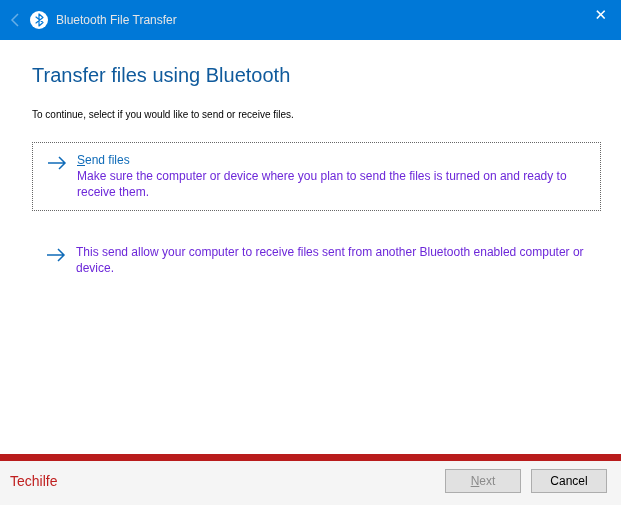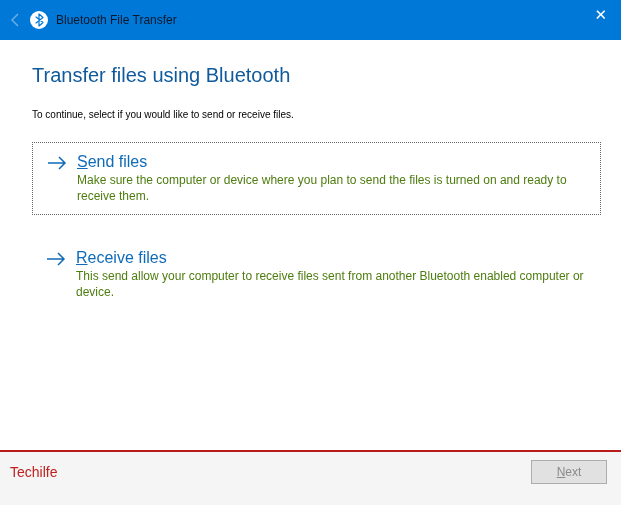--- a/index.html
+++ b/index.html
@@ -1,36 +1,36 @@
 <!DOCTYPE html>
 <html><head>
 <meta charset="utf-8">
 <style>
   html,body{margin:0;padding:0;font-family:"Segoe UI",Tahoma,sans-serif;font-size:12px;color:#000;background:#fff}
   .window{width:621px;height:505px;position:relative;background:#fff}
   .titlebar{height:40px;background:#0078D7;display:flex;align-items:center;color:#fff;position:relative}
   .back-icon{width:30px;display:flex;justify-content:center;align-items:center;color:rgba(255,255,255,.4)}
   .bt-icon{width:18px;height:18px;border-radius:50%;background:#fff;display:flex;justify-content:center;align-items:center;margin-right:8px}
   .bt-icon svg{width:10px;height:14px}
-  .title{font-size:12px;color:#0f172a}
+  .title{font-size:12px;color:#e5e5e5}
   .close-btn{position:absolute;right:14px;top:6px;color:#fff;font-size:15px;cursor:pointer}
   .content{padding:24px 20px 0 32px}
   .heading{font-size:20px;color:#0F5A9C;margin:0 0 22px 0;font-weight:400}
   .intro{font-size:12px;color:#000;line-height:1.35;margin:0 0 18px 0}
   .instruction{font-size:10px;color:#000;margin:0 0 22px 0}
   .option{padding:10px 14px;display:flex;align-items:flex-start;cursor:pointer}
   .option.selected{border:1px dotted #666}
   .opt-arrow{flex:none;margin-right:10px;margin-top:2px}
   .opt-arrow svg{width:20px;height:16px;stroke:#0F6BB8;fill:none;stroke-width:1.5}
   .opt-body{flex:1}
-  .opt-title{color:#0F6BB8;font-size:16px;margin-bottom:2px}
-  .opt-desc{color:#4d7c0f;font-size:12px;line-height:1.3}
+  .opt-title{color:#0F6BB8;font-size:12px;margin-bottom:2px}
+  .opt-desc{color:#6d28d9;font-size:12px;line-height:1.3}
   .opt-mnemonic{text-decoration:underline}
   .spacer-between{height:24px}
-  .footer{position:absolute;left:0;right:0;bottom:0;height:40px;border-top:2px solid #b91c1c;background:#f5f5f5;display:flex;align-items:center;padding:0 14px 13px 10px}
+  .footer{position:absolute;left:0;right:0;bottom:0;height:40px;border-top:7px solid #b91c1c;background:#f5f5f5;display:flex;align-items:center;padding:0 14px 4px 10px}
   .watermark{color:#C02020;font-size:14px}
   .footer-buttons{margin-left:auto;display:flex;gap:10px}
   .btn{min-width:74px;height:22px;background:#e1e1e1;border:1px solid #adadad;font-size:12px;display:flex;align-items:center;justify-content:center;cursor:pointer}
   .btn.disabled{color:#8a8a8a;cursor:default}
   .mnemonic{text-decoration:underline}
 </style>
 </head>
 <body>
 
 <div class="window">
@@ -68,29 +68,29 @@
 
     <div class="spacer-between"></div>
 
     <div class="option">
       <div class="opt-arrow">
         <svg viewBox="0 0 20 16">
             <path d="M1 8h17M12 2l6 6-6 6"></path>
           </svg>
       </div>
       <div class="opt-body">
-        <div class="opt-title"><span class="opt-mnemonic">R</span><span>eceive files</span></div>
         <div class="opt-desc">This send allow your computer to receive files sent from another Bluetooth enabled computer or device.</div>
       </div>
     </div>
   </div>
 
   <div class="footer">
     <div class="watermark">Techilfe</div>
     <div class="footer-buttons">
       <div class="btn disabled">
           <span class="mnemonic">N</span>
           <span>ext</span>
         </div>
+      <div class="btn">Cancel</div>
     </div>
   </div>
 
 </div>
 
 </body></html>

